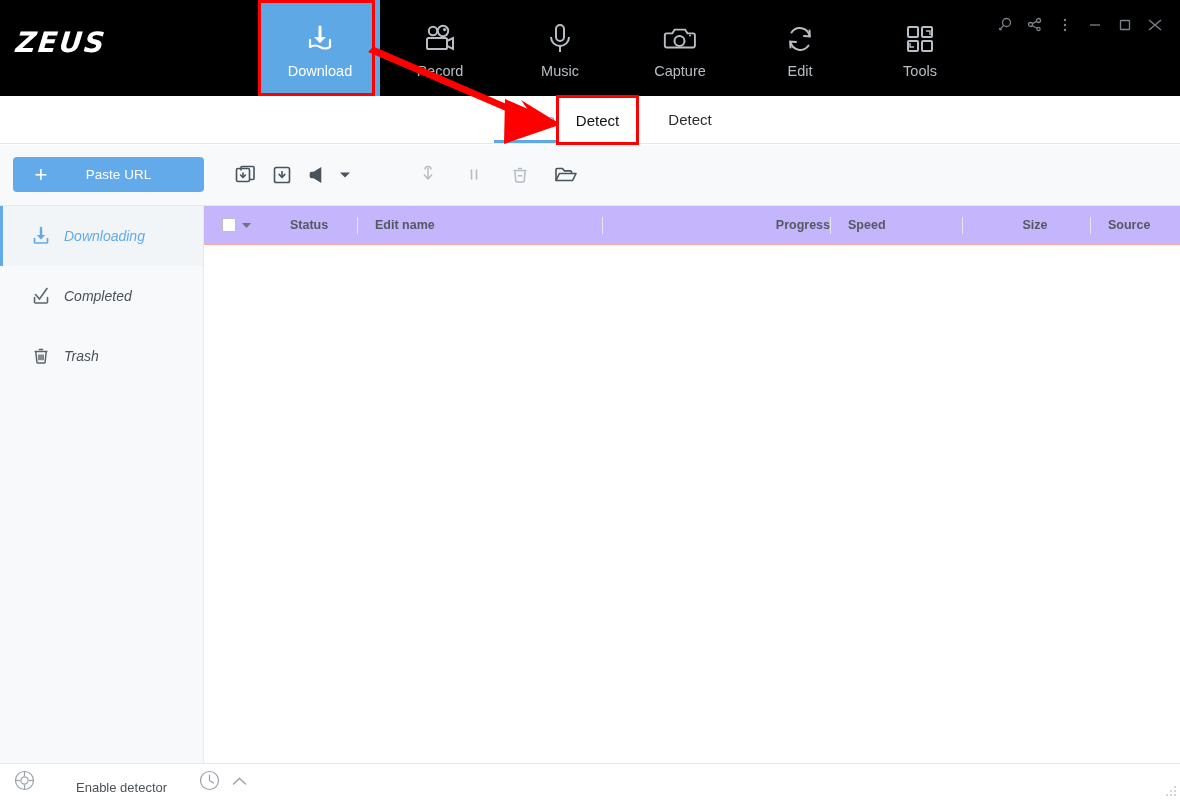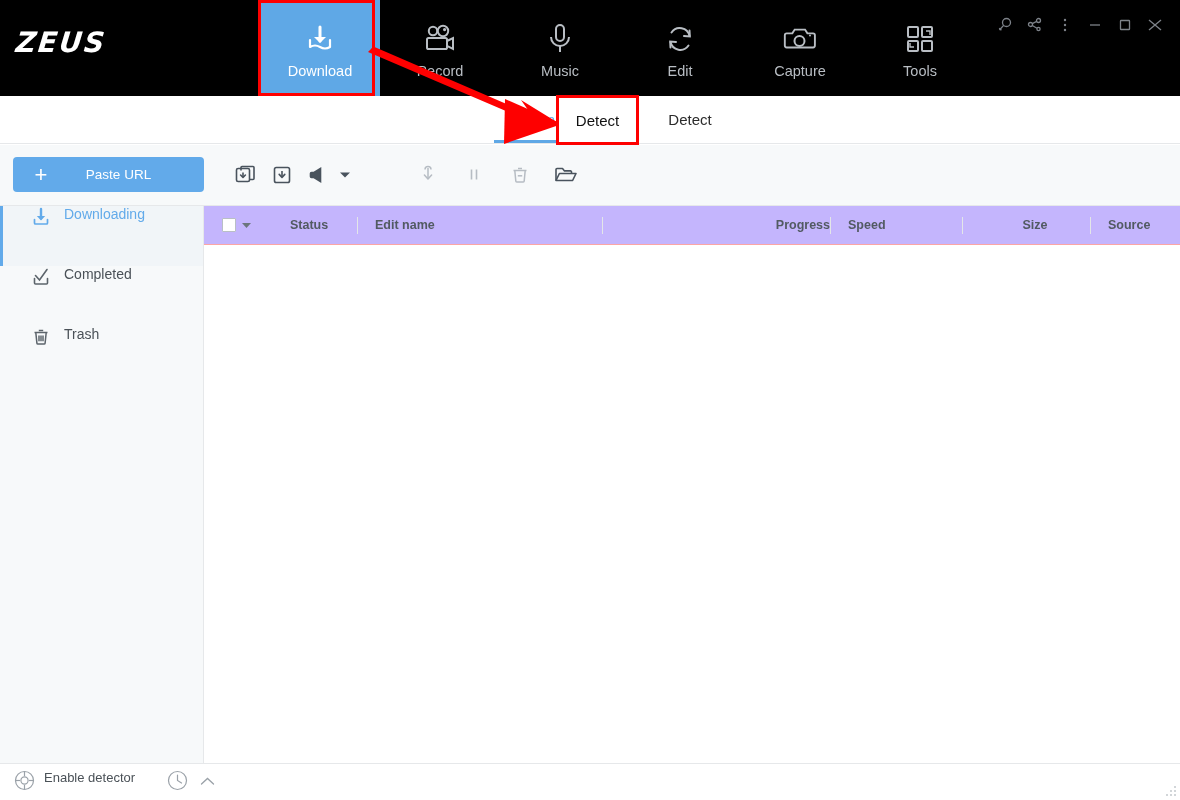--- a/index.html
+++ b/index.html
@@ -139,26 +139,27 @@
 
   
   .sidebar {
     position: absolute; left: 0; top: 206px;
     width: 204px; height: 557px;
     background: #f7f9fa;
     border-right: 1px solid #e6e8ea;
   }
   .side-item {
     height: 60px;
-    display: flex; align-items: flex-start;
+    display: flex; align-items: center;
     padding-left: 30px;
     cursor: pointer;
     position: relative;
     color: #4a5157;
     font-size: 14px;
+    font-style: italic;
   }
   .side-item .si-icon {
     width: 34px;
     display: flex; align-items: center;
   }
   .side-item.active {
     background: #f1f5f8;
     color: #62aaea;
   }
   .side-item.active::before {
@@ -212,22 +213,23 @@
   .bottombar {
     position: absolute; left: 0; top: 763px;
     width: 1180px; height: 37px;
     background: #ffffff;
     border-top: 1px solid #e6e8ea;
     display: flex;
     align-items: center;
     padding-left: 14px;
   }
   .bb-item {
-    display: flex; align-items: flex-start;
-    cursor: pointer;
+    display: flex; align-items: flex-end;
+    cursor: pointer;
+    gap: 32px;
   }
   .bb-label {
     margin-left: 9px;
     font-size: 13px;
     color: #4a5157;
   }
   .bb-clock { margin-left: 32px; cursor: pointer; }
   .bb-chev { margin-left: 12px; cursor: pointer; }
   .resize-grip {
     position: absolute; right: 2px; bottom: 2px;
@@ -293,39 +295,39 @@
             <rect x="11" y="3" width="8" height="16" rx="4"></rect>
             <path d="M6 15 a9 9 0 0 0 18 0"></path>
             <path d="M15 24 L15 30"></path>
           </svg>
         </span>
         <span class="nav-label">Music</span>
       </div>
 
       <div class="nav-item">
         <span class="nav-icon">
+          <svg width="36" height="32" viewBox="0 0 36 32" fill="none" stroke="#b9bec4" stroke-width="2">
+            <path d="M4 11 h6 l2.5-4 h11 L26 11 h6 a2 2 0 0 1 2 2 v11 a2 2 0 0 1-2 2 H4 a2 2 0 0 1-2-2 V13 a2 2 0 0 1 2-2 z" transform="translate(0,0) scale(0.94) translate(1,0)"></path>
+            <circle cx="17.5" cy="18" r="5"></circle>
+            <circle cx="28" cy="12.5" r="1" fill="#b9bec4" stroke="none"></circle>
+          </svg>
+        </span>
+        <span class="nav-label">Capture</span>
+      </div>
+
+      <div class="nav-item">
+        <span class="nav-icon">
           <svg width="34" height="32" viewBox="0 0 34 32" fill="none" stroke="#b9bec4" stroke-width="2" stroke-linecap="round">
             <path d="M26.5 13 A10 10 0 0 0 8.5 9.5"></path>
             <path d="M7.5 19 A10 10 0 0 0 25.5 22.5"></path>
             <path d="M26.5 7.5 L26.8 13.4 L21 13"></path>
             <path d="M7.5 24.5 L7.2 18.6 L13 19"></path>
           </svg>
         </span>
         <span class="nav-label">Edit</span>
-      </div>
-
-      <div class="nav-item">
-        <span class="nav-icon">
-          <svg width="36" height="32" viewBox="0 0 36 32" fill="none" stroke="#b9bec4" stroke-width="2">
-            <path d="M4 11 h6 l2.5-4 h11 L26 11 h6 a2 2 0 0 1 2 2 v11 a2 2 0 0 1-2 2 H4 a2 2 0 0 1-2-2 V13 a2 2 0 0 1 2-2 z" transform="translate(0,0) scale(0.94) translate(1,0)"></path>
-            <circle cx="17.5" cy="18" r="5"></circle>
-            <circle cx="28" cy="12.5" r="1" fill="#b9bec4" stroke="none"></circle>
-          </svg>
-        </span>
-        <span class="nav-label">Capture</span>
       </div>
 
       <div class="nav-item">
         <span class="nav-icon">
           <svg width="32" height="32" viewBox="0 0 32 32" fill="none" stroke="#b9bec4" stroke-width="2">
             <rect x="4" y="4" width="10" height="10" rx="1"></rect>
             <rect x="18" y="4" width="10" height="10" rx="1"></rect>
             <rect x="4" y="18" width="10" height="10" rx="1"></rect>
             <rect x="18" y="18" width="10" height="10" rx="1"></rect>
             <path d="M22 8 L26 8 L26 12" stroke-width="1.4"></path>

